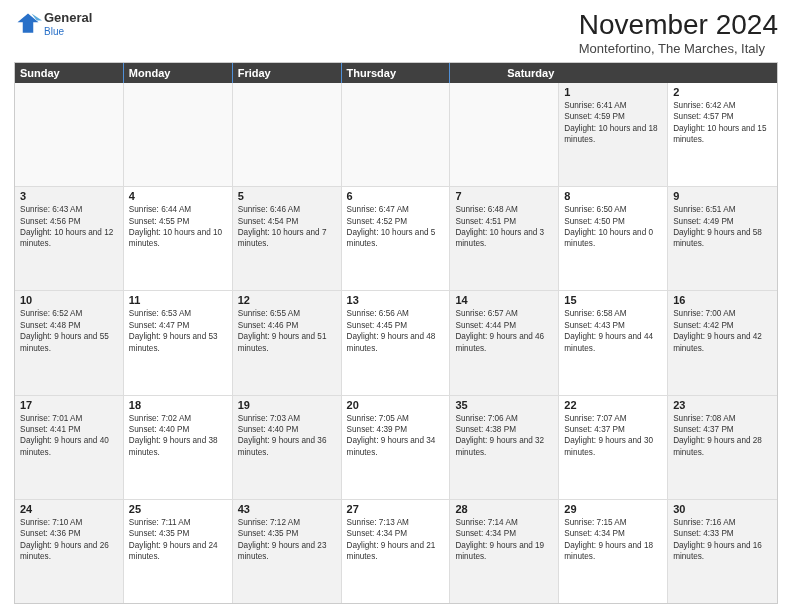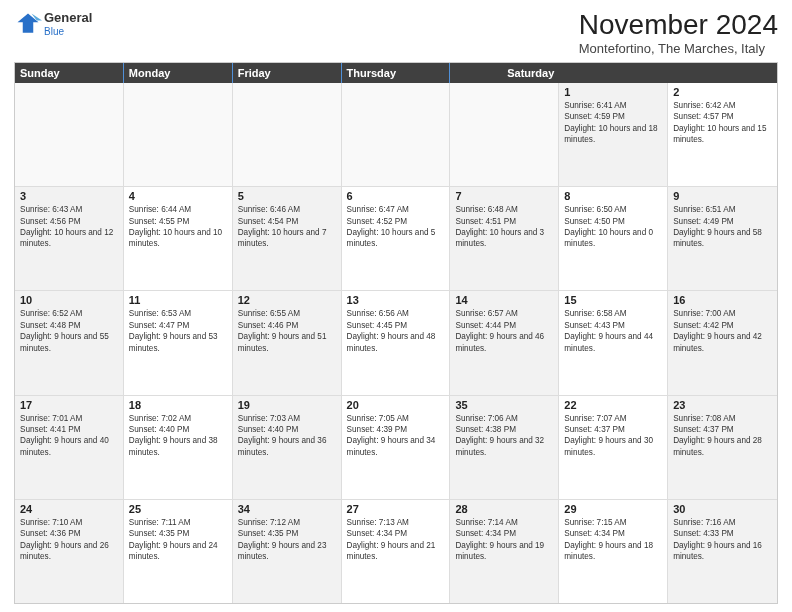--- a/index.html
+++ b/index.html
@@ -254,21 +254,21 @@
         <div class="cal-row">
           <div class="cal-cell shaded">
             <span class="day-number">24</span>
             <div class="cell-text">Sunrise: 7:10 AM<br>Sunset: 4:36 PM<br>Daylight: 9 hours and 26 minutes.</div>
           </div>
           <div class="cal-cell">
             <span class="day-number">25</span>
             <div class="cell-text">Sunrise: 7:11 AM<br>Sunset: 4:35 PM<br>Daylight: 9 hours and 24 minutes.</div>
           </div>
           <div class="cal-cell shaded">
-            <span class="day-number">34</span>
+            <span class="day-number">43</span>
             <div class="cell-text">Sunrise: 7:12 AM<br>Sunset: 4:35 PM<br>Daylight: 9 hours and 23 minutes.</div>
           </div>
           <div class="cal-cell">
             <span class="day-number">27</span>
             <div class="cell-text">Sunrise: 7:13 AM<br>Sunset: 4:34 PM<br>Daylight: 9 hours and 21 minutes.</div>
           </div>
           <div class="cal-cell shaded">
             <span class="day-number">28</span>
             <div class="cell-text">Sunrise: 7:14 AM<br>Sunset: 4:34 PM<br>Daylight: 9 hours and 19 minutes.</div>
           </div>

